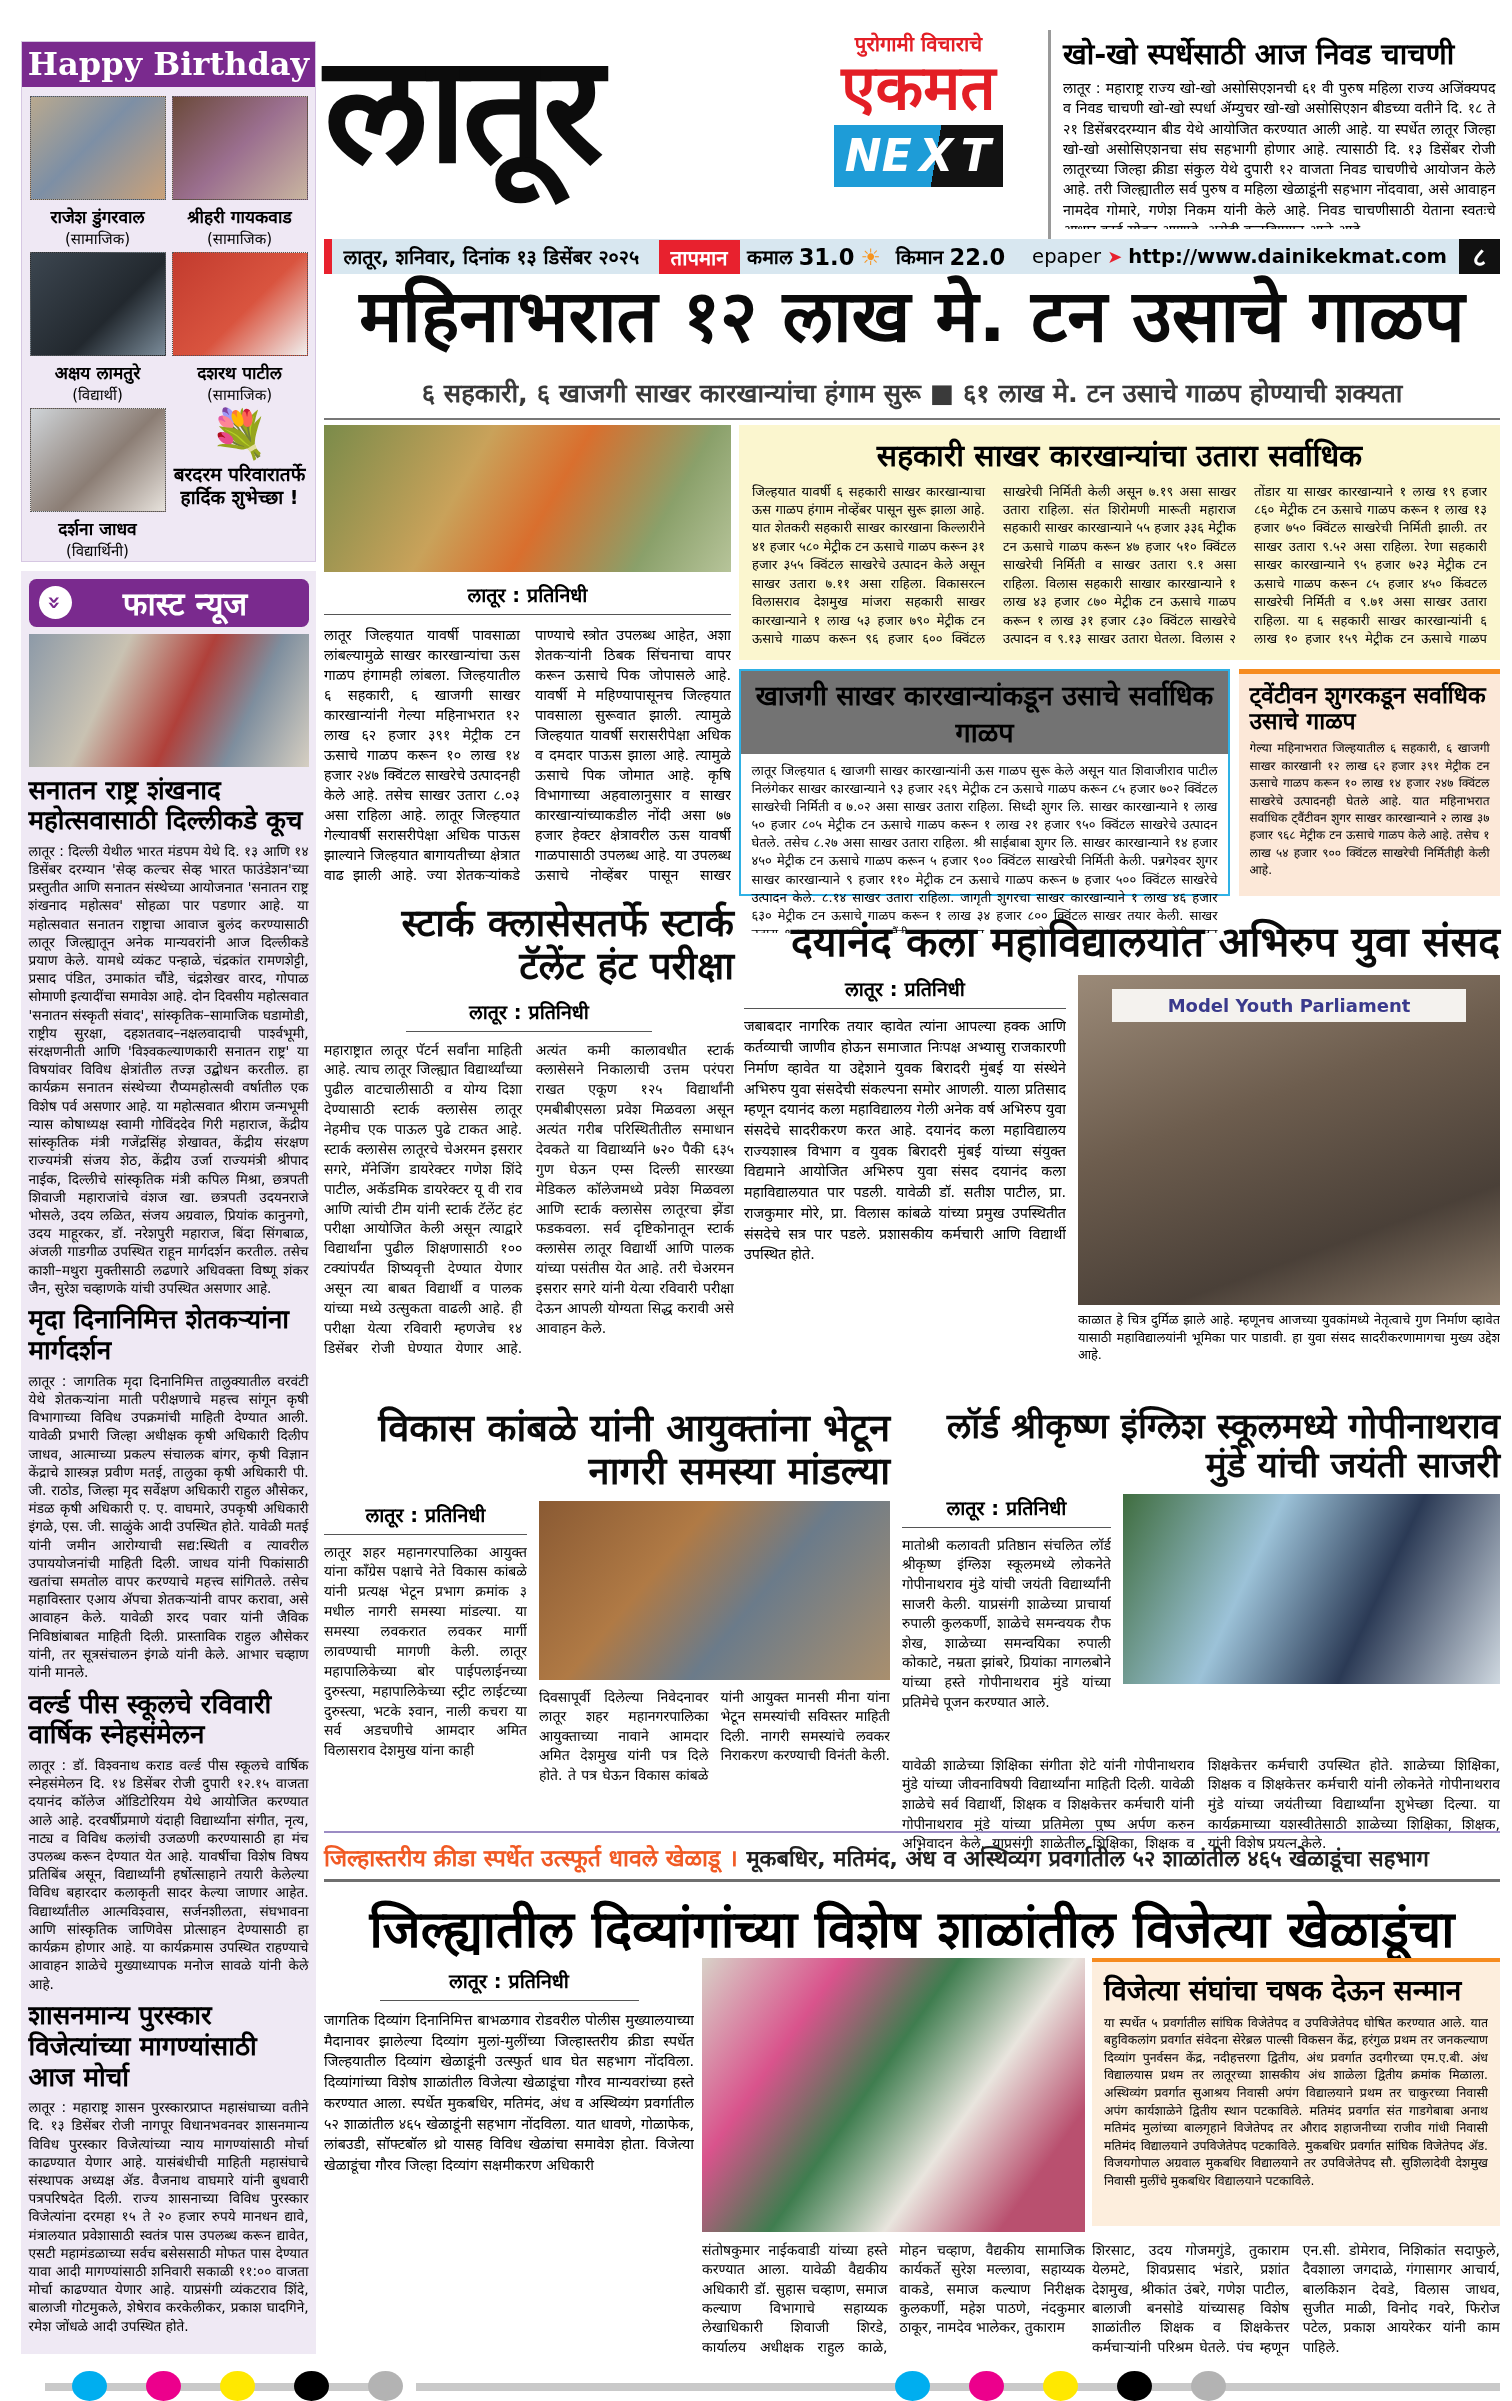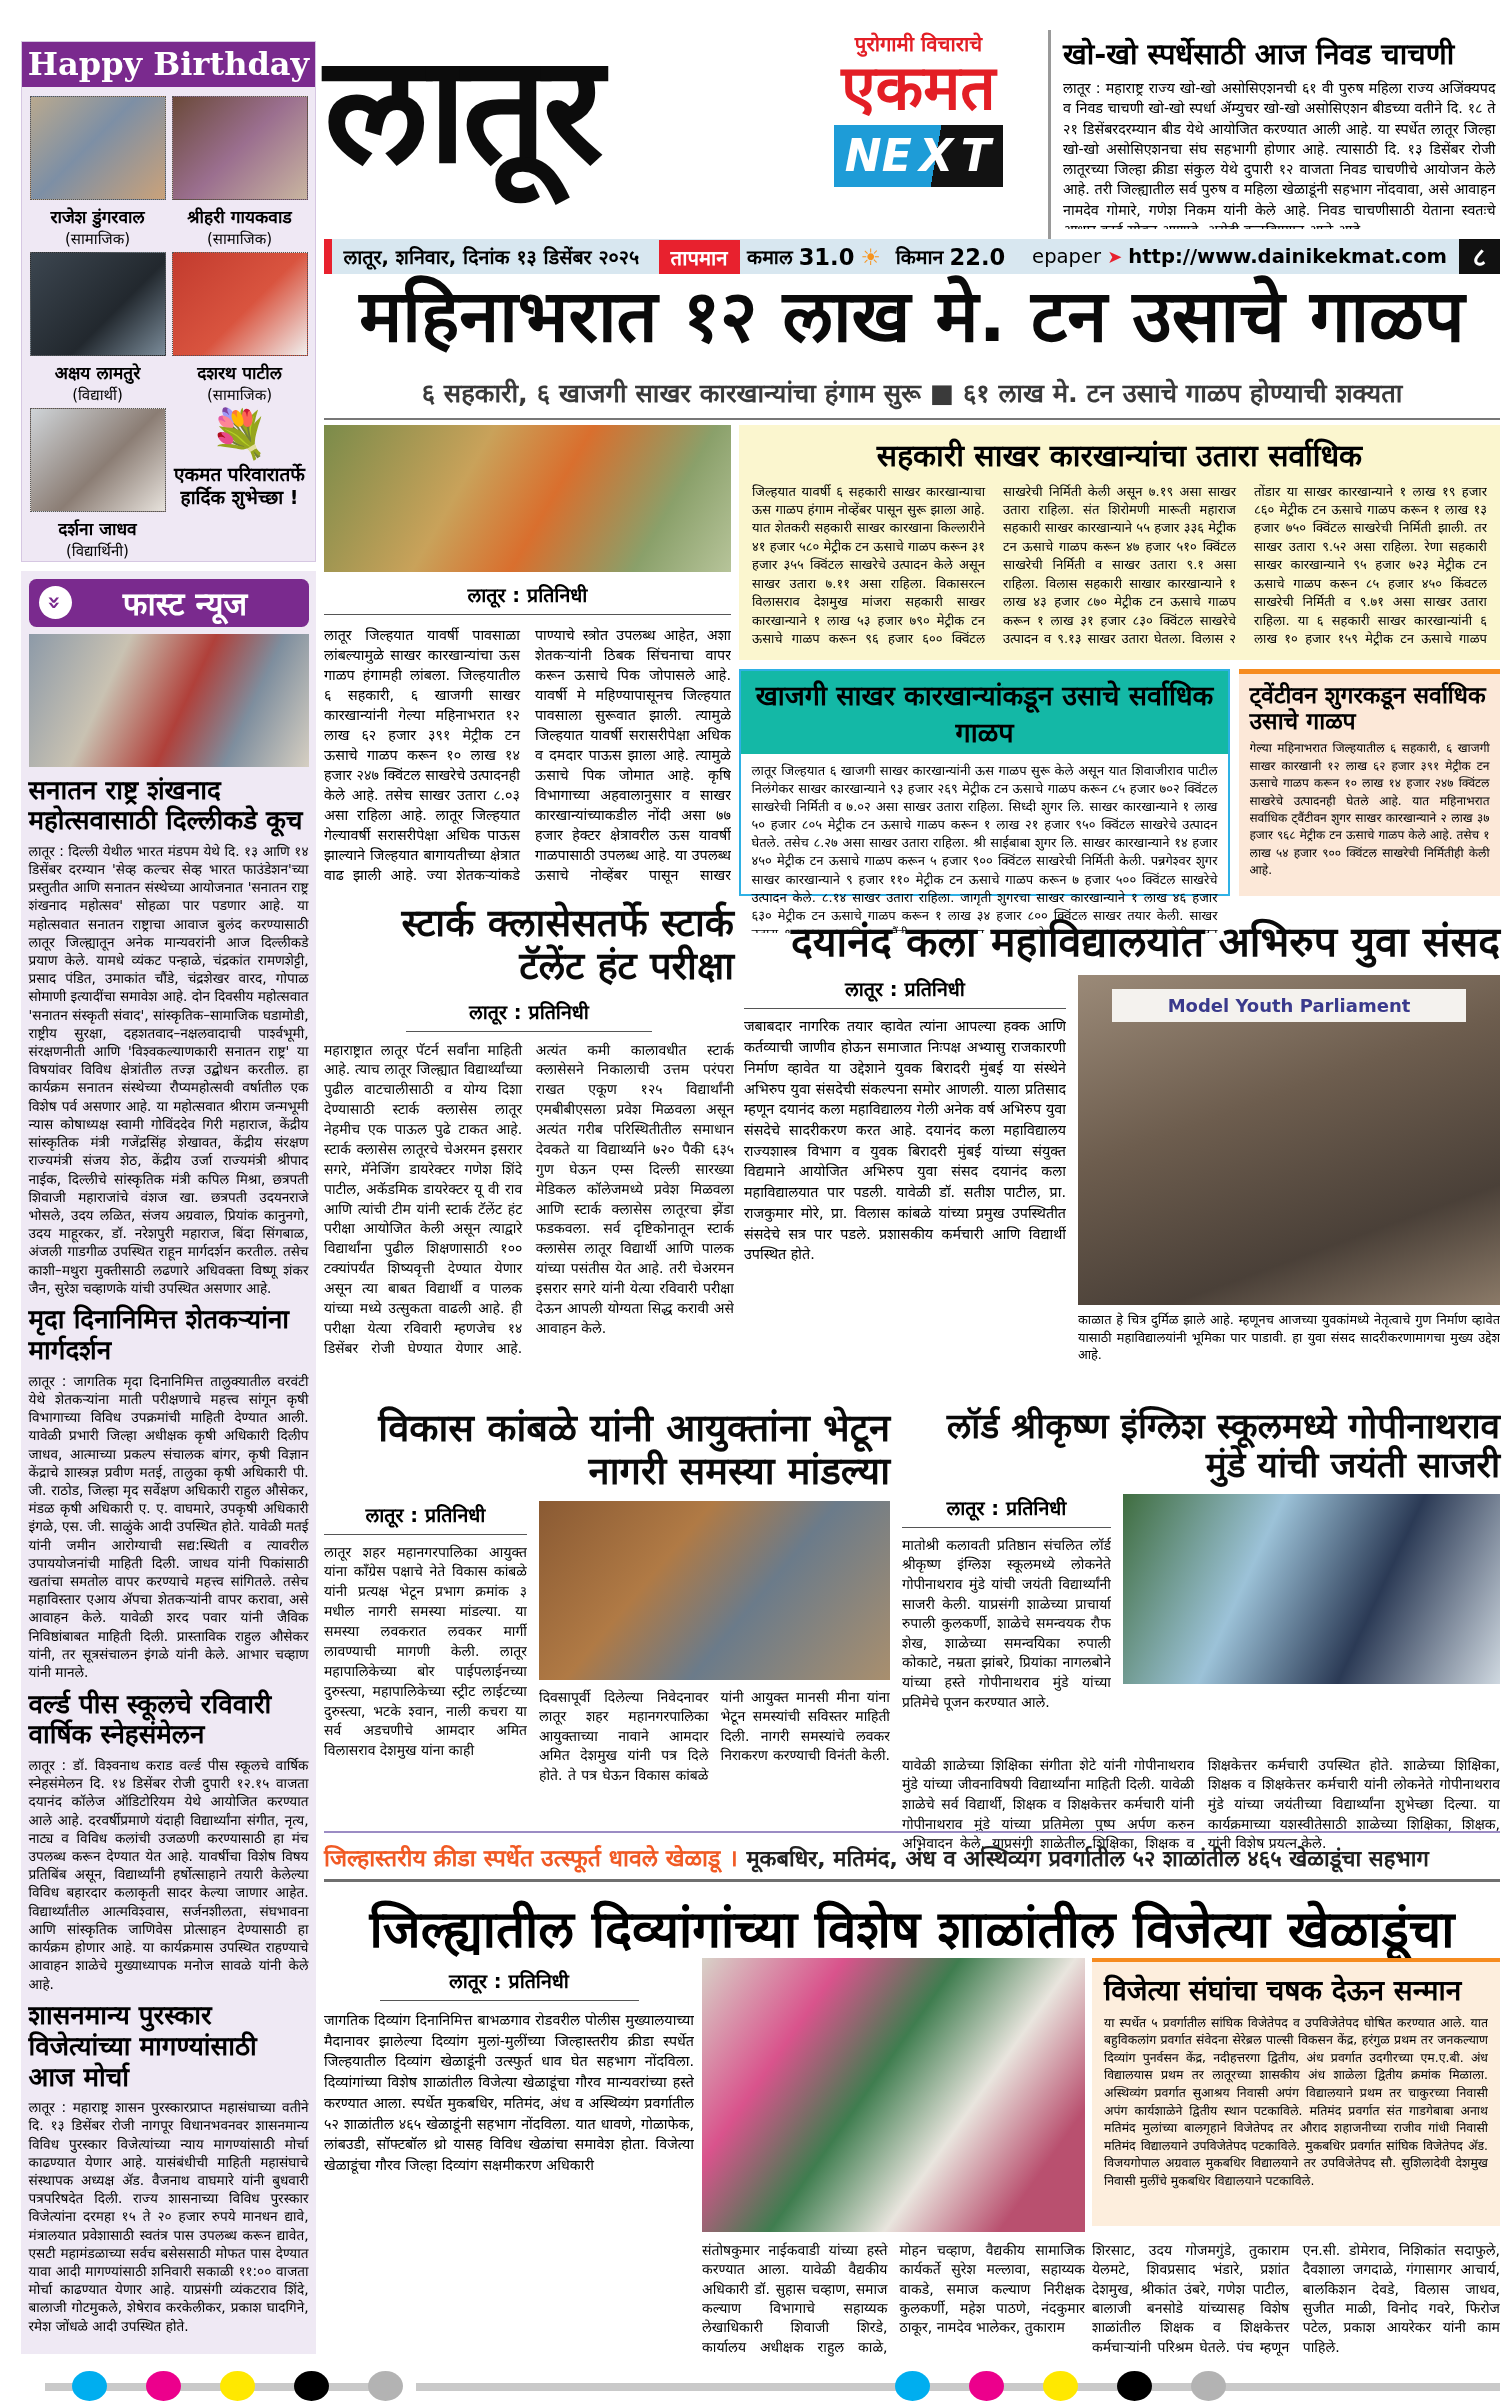--- a/index.html
+++ b/index.html
@@ -58,21 +58,21 @@
   .byline { text-align:center; font-weight:bold; font-size:19.6px; border-bottom:1.5px solid #555; padding-bottom:6px; margin-bottom:7.5px; }
   .lead-photo { position:absolute; left:324px; top:425px; width:407px; height:147px; background:linear-gradient(120deg,#7a8b4a,#c9a25a 35%,#d96f2e 55%,#8aa06a 80%,#b7c49a); }
   .lead-byline { position:absolute; left:324px; top:581px; width:407px; }
   .lead-body { position:absolute; left:324px; top:625px; width:407px; height:268px; column-count:2; column-gap:15px; font-size:14.3px; line-height:1.4; text-align:justify; overflow:hidden; }
 
   .coop-box { position:absolute; left:739px; top:425px; width:761px; height:235px; background:#fbf6cf; padding:9px 13px; }
   .coop-box h3 { font-size:30px; font-weight:900; text-align:center; margin-bottom:7.5px; }
   .coop-box .boxbody { column-count:3; column-gap:18px; font-size:13px; line-height:1.42; text-align:justify; overflow:hidden; max-height:172px; }
 
   .private-box { position:absolute; left:739px; top:669px; width:491px; height:227px; border:2.3px solid #2fb1e5; background:#fff; }
-  .private-box h3 { background:#14b8a6; font-size:27px; font-weight:900; text-align:center; padding:4.5px 0; }
+  .private-box h3 { background:#737373; font-size:27px; font-weight:900; text-align:center; padding:4.5px 0; }
   .private-box .boxbody { padding:7.5px 10.5px; font-size:13px; line-height:1.4; text-align:justify; overflow:hidden; max-height:179px; }
 
   .t21-box { position:absolute; left:1239px; top:669px; width:261px; height:227px; background:#fce8d8; border-top:5.3px solid #f68b1f; padding:7.5px 10.5px; }
   .t21-box h3 { font-size:23px; font-weight:900; line-height:1.15; margin-bottom:6px; }
   .t21-box .boxbody { font-size:12px; line-height:1.45; text-align:justify; overflow:hidden; max-height:157px; }
 
   
   .fastnews { position:absolute; left:21px; top:571px; width:295px; height:1783px; background:#efe9f4; padding:7.5px; overflow:hidden; }
   .fn-header { background:#7a2a8e; border-radius:7.5px; height:48px; display:flex; align-items:center; padding:0 10.5px; margin-bottom:7.5px; }
   .fn-chevron { width:33px; height:33px; border-radius:50%; background:#fff; color:#7a2a8e; font-weight:900; font-size:22.6px; display:flex; align-items:center; justify-content:center; transform:rotate(90deg); }
@@ -173,21 +173,21 @@
         <div class="bd-name">दशरथ पाटील</div>
         <div class="bd-role">(सामाजिक)</div>
       </div>
       <div class="bd-cell">
         <div class="bd-photo p5"></div>
         <div class="bd-name">दर्शना जाधव</div>
         <div class="bd-role">(विद्यार्थिनी)</div>
       </div>
       <div class="bd-cell">
         <div class="bd-flowers">💐</div>
-        <div class="bd-wish">एकमत परिवारातर्फे हार्दिक शुभेच्छा !</div>
+        <div class="bd-wish">बरदरम परिवारातर्फे हार्दिक शुभेच्छा !</div>
       </div>
     </div>
   </div>
 
   <div class="masthead">
     <div class="mh-title">लातूर</div>
     <div class="mh-right">
       <div class="mh-tagline">पुरोगामी विचाराचे</div>
       <div class="mh-brand">एकमत</div>
       <div class="next-logo">

